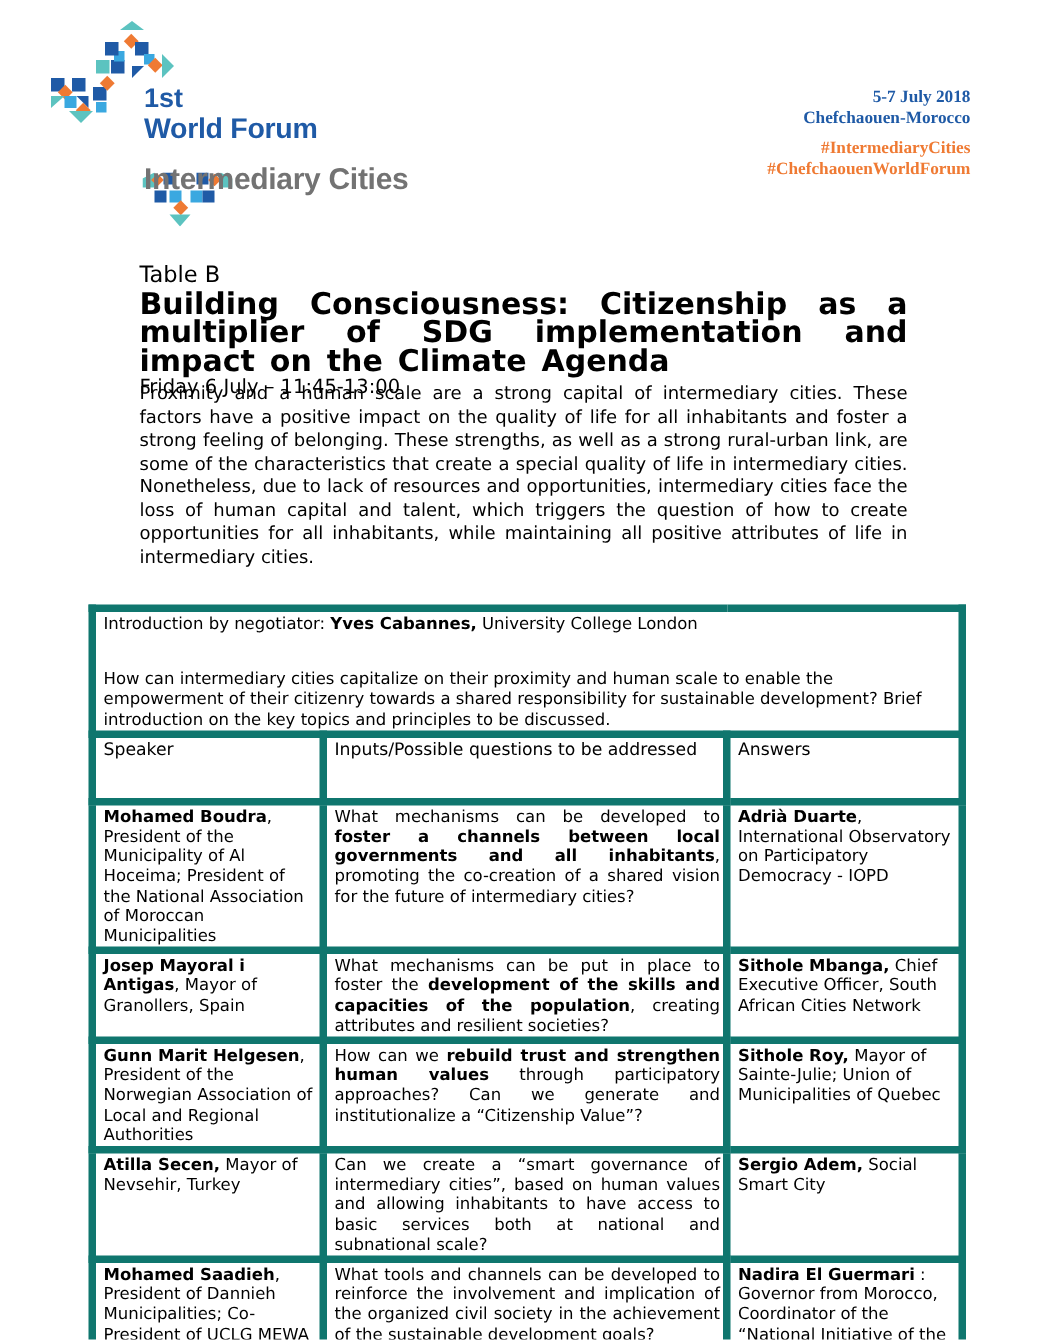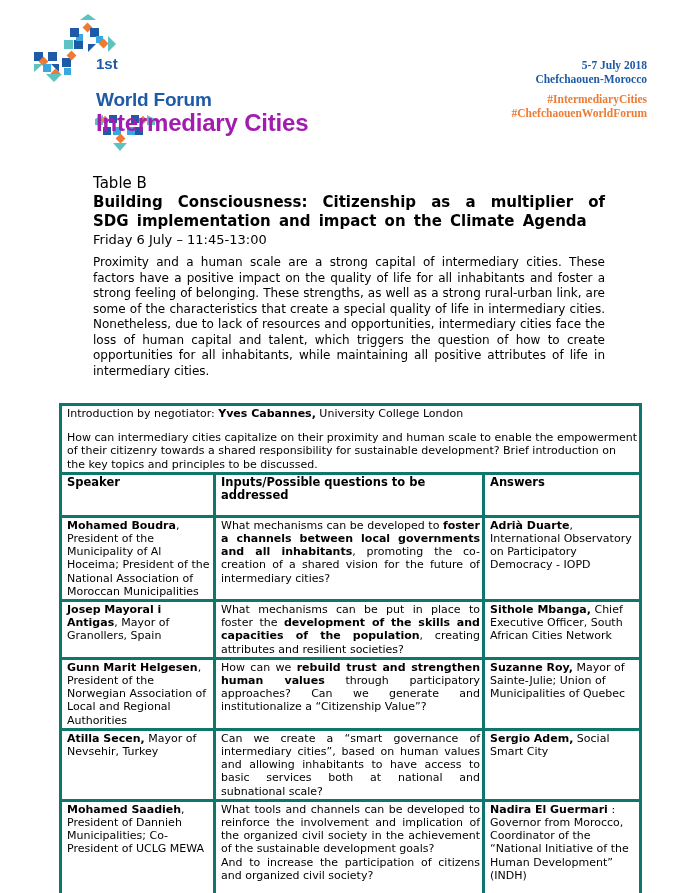--- a/index.html
+++ b/index.html
@@ -2,42 +2,42 @@
 <html><head>
 <meta charset="utf-8">
 <style>
   html, body { margin: 0; padding: 0; background: #ffffff; }
   body { width: 699px; height: 893px; position: relative; overflow: hidden; font-family: "DejaVu Sans", sans-serif; color: #000; }
 
   .logo-top { position: absolute; left: 28px; top: 14px; width: 90px; height: 70px; }
   .logo-bottom { position: absolute; left: 95px; top: 115px; width: 60px; height: 36px; }
 
   .brand { position: absolute; left: 96px; top: 56px; font-family: "Liberation Sans", sans-serif; font-weight: bold; line-height: 1; }
-  .brand .first { font-size: 15px; color: #1f5aa6; display: block; margin-bottom: 19px; }
-  .brand .wf { font-size: 19px; color: #1f5aa6; display: block; margin-bottom: 2px; letter-spacing: -0.2px; }
-  .brand .ic { font-size: 24px; color: #a21caf; display: block; letter-spacing: -0.2px; }
+  .brand .first { font-size: 18px; color: #1f5aa6; display: block; margin-bottom: 3px; }
+  .brand .wf { font-size: 19px; color: #1f5aa6; display: block; margin-bottom: 14px; letter-spacing: -0.2px; }
+  .brand .ic { font-size: 20px; color: #737373; display: block; letter-spacing: -0.2px; }
 
   .event { position: absolute; right: 52px; top: 58px; text-align: right; font-family: Liberation Serif, serif; font-weight: bold; font-size: 11.5px; line-height: 14px; }
   .event .blue { color: #1f5aa6; }
   .event .orange { color: #ef7a33; }
   .event .gap { height: 6px; }
 
   .title-block { position: absolute; left: 93px; top: 174px; width: 512px; }
   .title-block .tb { font-weight: normal; font-size: 15px; line-height: 19px; }
-  .title-block .main { font-weight: bold; font-size: 15px; line-height: 19px; text-align: justify; text-align-last: left; word-spacing: 3px; }
+  .title-block .main { font-weight: bold; font-size: 20px; line-height: 19px; text-align: justify; text-align-last: left; word-spacing: 3px; }
   .title-block .date { font-size: 13px; line-height: 17px; }
 
   .intro-para { position: absolute; left: 93px; top: 255px; width: 512px; font-size: 12px; line-height: 15.5px; text-align: justify; }
 
   table.agenda { position: absolute; left: 59px; top: 403px; width: 580px; border-collapse: collapse; font-size: 11px; line-height: 13.2px; table-layout: fixed; }
-  table.agenda td { border: 3px solid #0f766e; vertical-align: top; padding: 1px 2px 1px 5px; }
+  table.agenda td { border: 5px solid #0f766e; vertical-align: top; padding: 1px 2px 1px 5px; }
   td.intro-cell { padding: 1px 5px 16px 5px; }
   td.intro-cell p { margin: 0; }
-  td.intro-cell p.q { margin-top: 11px; }
-  tr.hdr td { font-weight: bold; height: 38px; font-size: 11.5px; }
+  td.intro-cell p.q { margin-top: 24px; }
+  tr.hdr td { font-weight: normal; height: 38px; font-size: 11.5px; }
   td.q-cell { text-align: justify; }
   .b { font-weight: bold; }
   col.c1 { width: 154px; }
   col.c2 { width: 269px; }
   col.c3 { width: 157px; }
 </style>
 </head>
 <body>
 
 <svg class="logo-top" viewBox="0 0 90 70">
@@ -133,21 +133,21 @@
 
   <tr>
     <td><span class="b">Josep Mayoral i Antigas</span><span>, Mayor of Granollers, Spain</span></td>
     <td class="q-cell"><span>What mechanisms can be put in place to foster the </span><span class="b">development of the skills and capacities of the population</span><span>, creating attributes and resilient societies?</span></td>
     <td><span class="b">Sithole Mbanga,</span><span> Chief Executive Officer, South African Cities Network</span></td>
   </tr>
 
   <tr>
     <td><span class="b">Gunn Marit Helgesen</span><span>, President of the Norwegian Association of Local and Regional Authorities</span></td>
     <td class="q-cell"><span>How can we </span><span class="b">rebuild trust and strengthen human values</span><span> through participatory approaches? Can we generate and institutionalize a “Citizenship Value”?</span></td>
-    <td><span class="b">Suzanne Roy,</span><span> Mayor of Sainte-Julie; Union of Municipalities of Quebec</span></td>
+    <td><span class="b">Sithole Roy,</span><span> Mayor of Sainte-Julie; Union of Municipalities of Quebec</span></td>
   </tr>
 
   <tr>
     <td><span class="b">Atilla Secen,</span><span> Mayor of Nevsehir, Turkey</span></td>
     <td class="q-cell"><span>Can we create a “smart governance of intermediary cities”, based on human values and allowing inhabitants to have access to basic services both at national and subnational scale?</span></td>
     <td><span class="b">Sergio Adem,</span><span> Social Smart City</span></td>
   </tr>
 
   <tr>
     <td><span class="b">Mohamed Saadieh</span><span>, President of Dannieh Municipalities; Co-President of UCLG MEWA</span></td>

